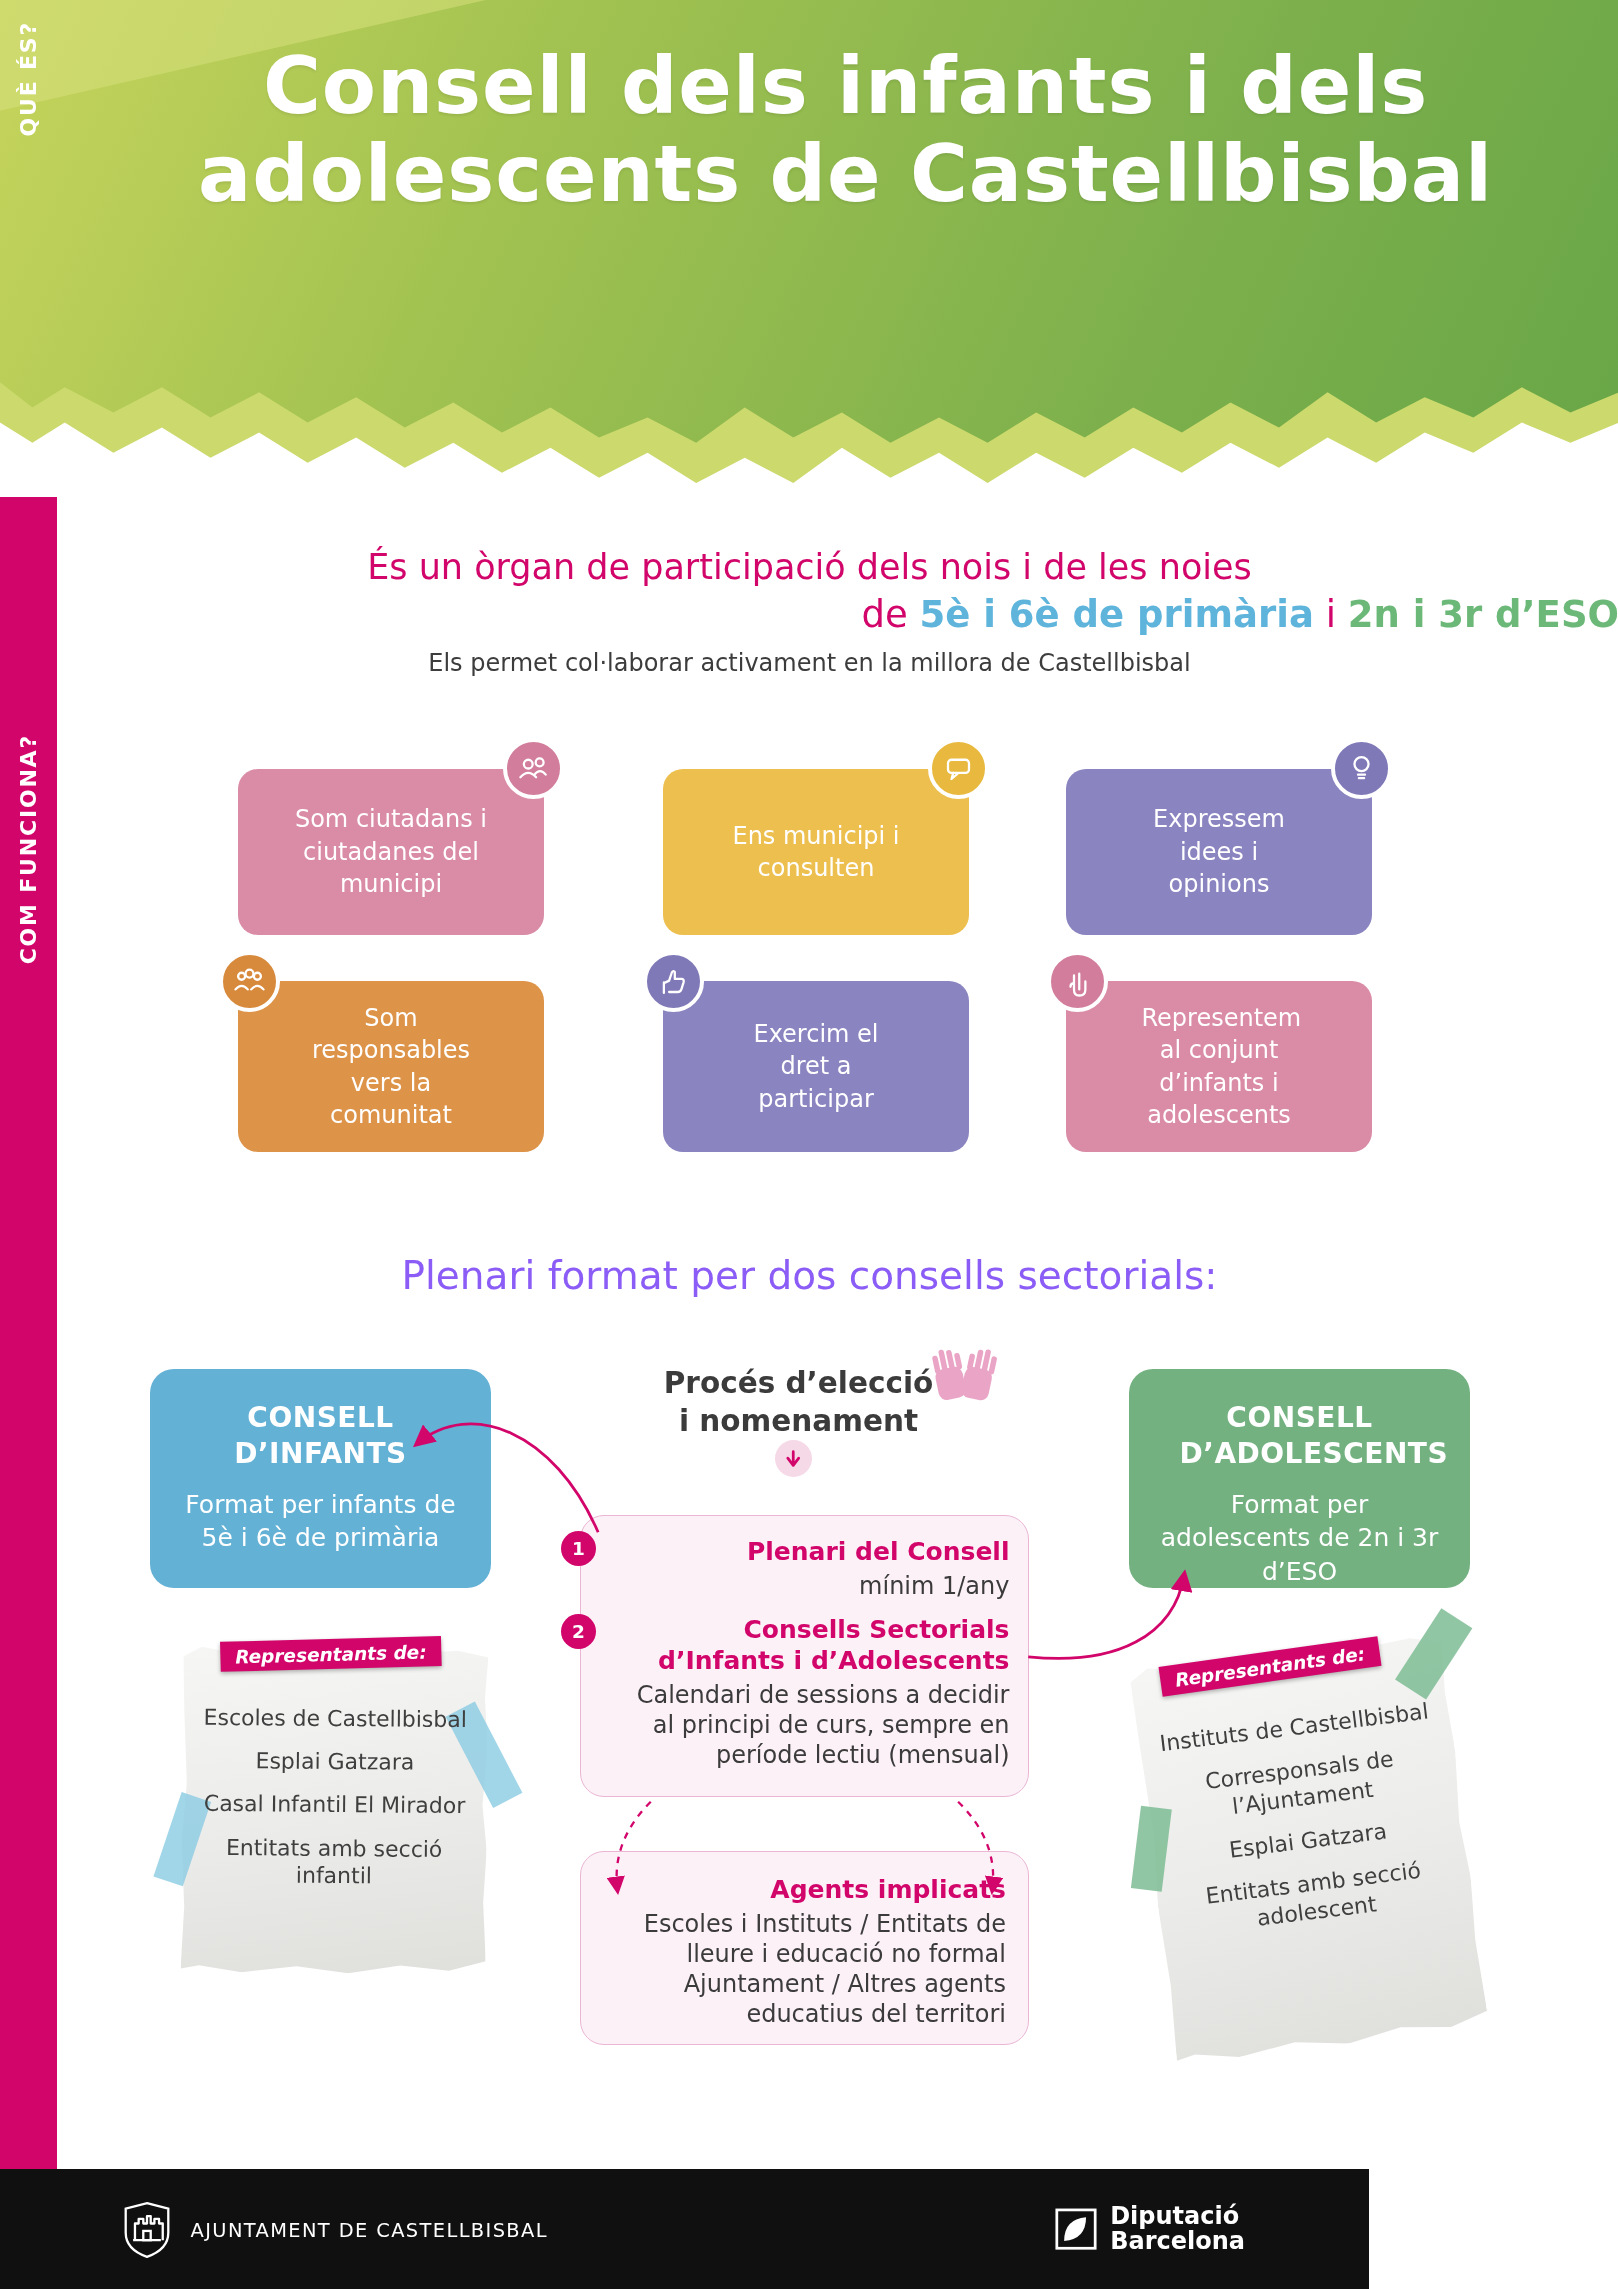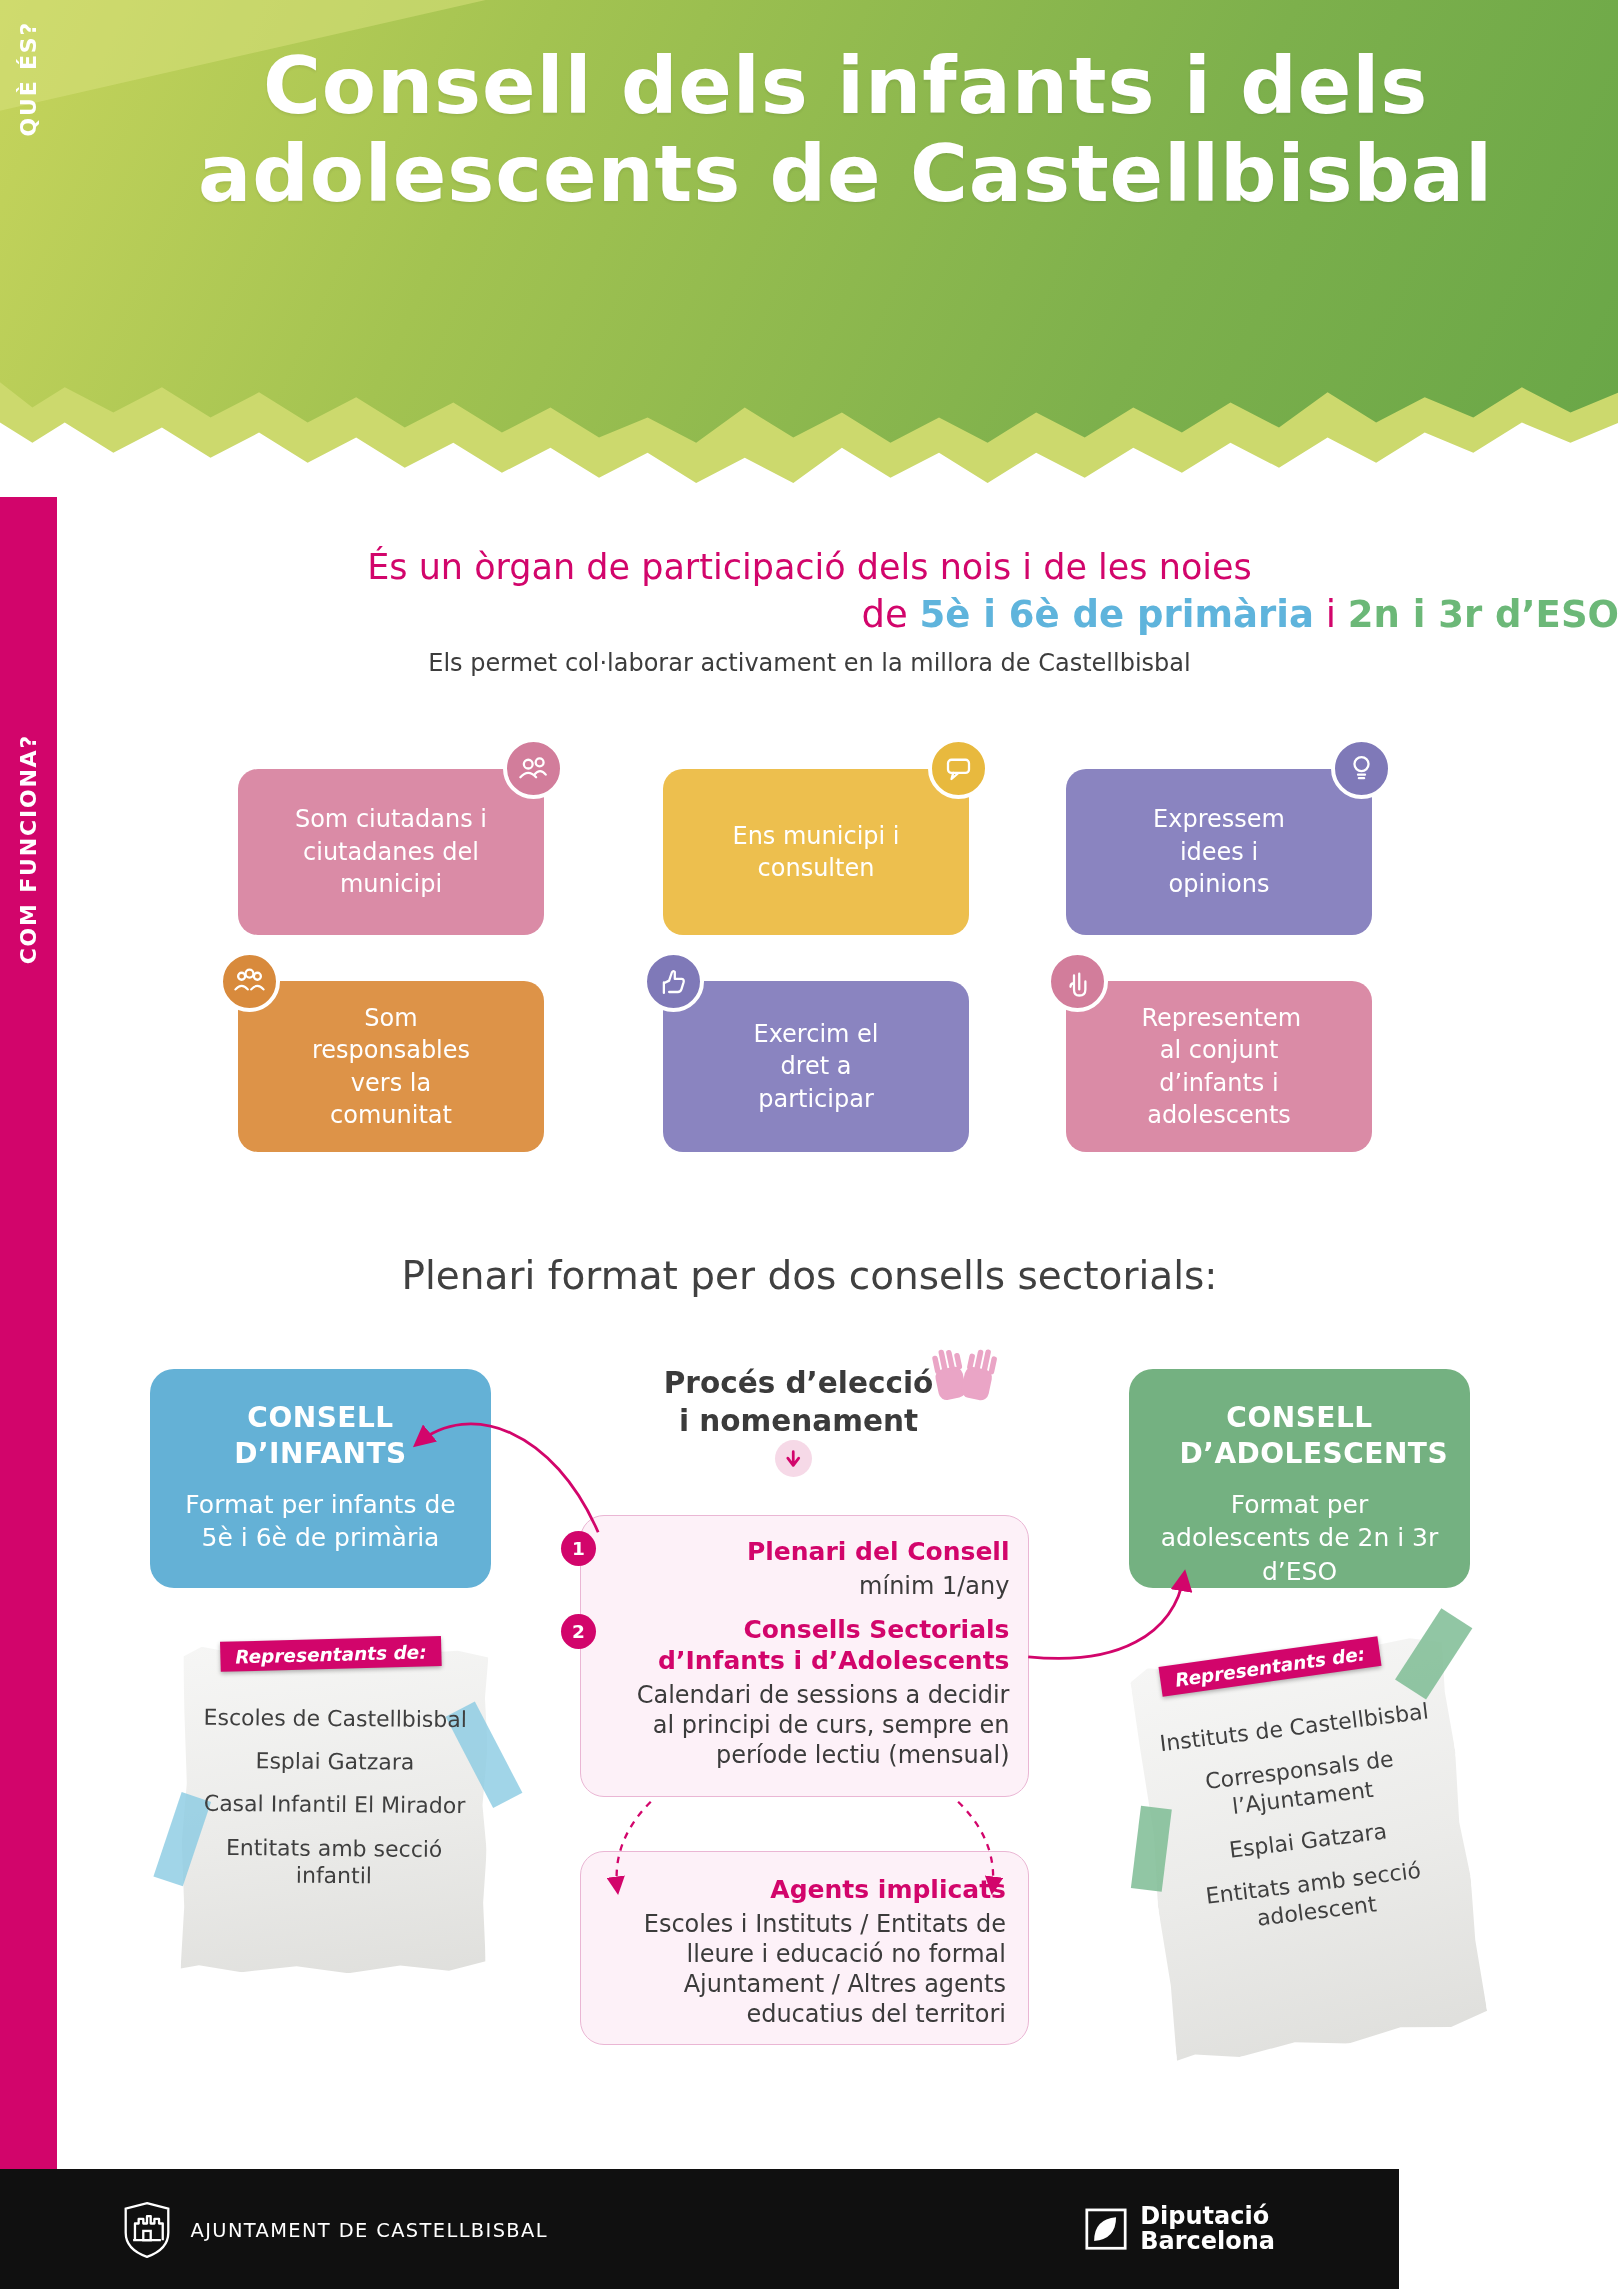--- a/index.html
+++ b/index.html
@@ -51,21 +51,21 @@
   .icon-circle{position:absolute;width:61px;height:61px;border-radius:50%;border:4.6px solid #fff;
     box-sizing:border-box;display:flex;align-items:center;justify-content:center;}
   .ic-pink{background:#d27d9b;} .ic-yellow{background:#e8b93e;} .ic-purple{background:#7f79b8;}
   .ic-orange{background:#d88a3c;}
   .ic1{left:503px;top:738px;} .ic2{left:928px;top:738px;} .ic3{left:1331px;top:738px;}
   .ic4{left:219px;top:951px;} .ic5{left:643px;top:951px;} .ic6{left:1047px;top:951px;}
   .icon-circle svg{stroke:#fff;fill:none;stroke-width:2.6;stroke-linecap:round;stroke-linejoin:round;}
 
   
   .plenari{position:absolute;top:1253px;left:0;width:1619px;text-align:center;
-    font-size:39px;color:#404040;}
+    font-size:39px;color:#8b5cf6;}
 
   
   .council{position:absolute;width:341px;height:219px;border-radius:24px;color:#fff;
     text-align:center;padding:31px 22px;box-sizing:border-box;}
   .c-blue{left:150px;top:1369px;background:#64b1d6;}
   .c-green{left:1129px;top:1369px;background:#74b181;}
   .council .ct{font-weight:bold;font-size:28px;letter-spacing:0.5px;line-height:1.3;margin:0 auto 14.8px;max-width:240px;}
   .council .cs{font-size:25px;line-height:1.35;margin:0 auto;max-width:286px;}
 
   
@@ -103,21 +103,21 @@
   .note-right .note-items{top:63px;}
   .tape{position:absolute;}
   .tape-blue{background:rgba(137,203,226,.8);}
   .tape-teal{background:rgba(126,188,148,.85);}
   .tp1{width:33px;height:103px;right:-13px;top:54px;transform:rotate(-28deg);}
   .tp2{width:31px;height:89px;left:-14.8px;top:148px;transform:rotate(18deg);}
   .tp3{width:37px;height:85px;right:-9.2px;top:-22px;transform:rotate(40deg);}
   .tp4{width:31px;height:83px;left:-14.8px;top:138px;transform:rotate(14deg);}
 
   
-  .footer{position:absolute;left:0;bottom:0;width:1369px;height:121px;background:#101010;padding-left:30px;}
+  .footer{position:absolute;left:0;bottom:0;width:1369px;height:121px;background:#101010;}
   .footer-left{position:absolute;left:122px;top:50%;transform:translateY(-50%);
     display:flex;align-items:center;gap:18.5px;color:#fff;}
   .foot-aj{font-size:19.4px;letter-spacing:1.4px;}
   .footer-right{position:absolute;right:124px;top:50%;transform:translateY(-50%);
     display:flex;align-items:center;gap:13px;color:#fff;}
   .foot-diba{font-size:24px;font-weight:bold;line-height:1.08;}
 
   .overlay{position:absolute;inset:0;pointer-events:none;}
 </style>
 </head>

